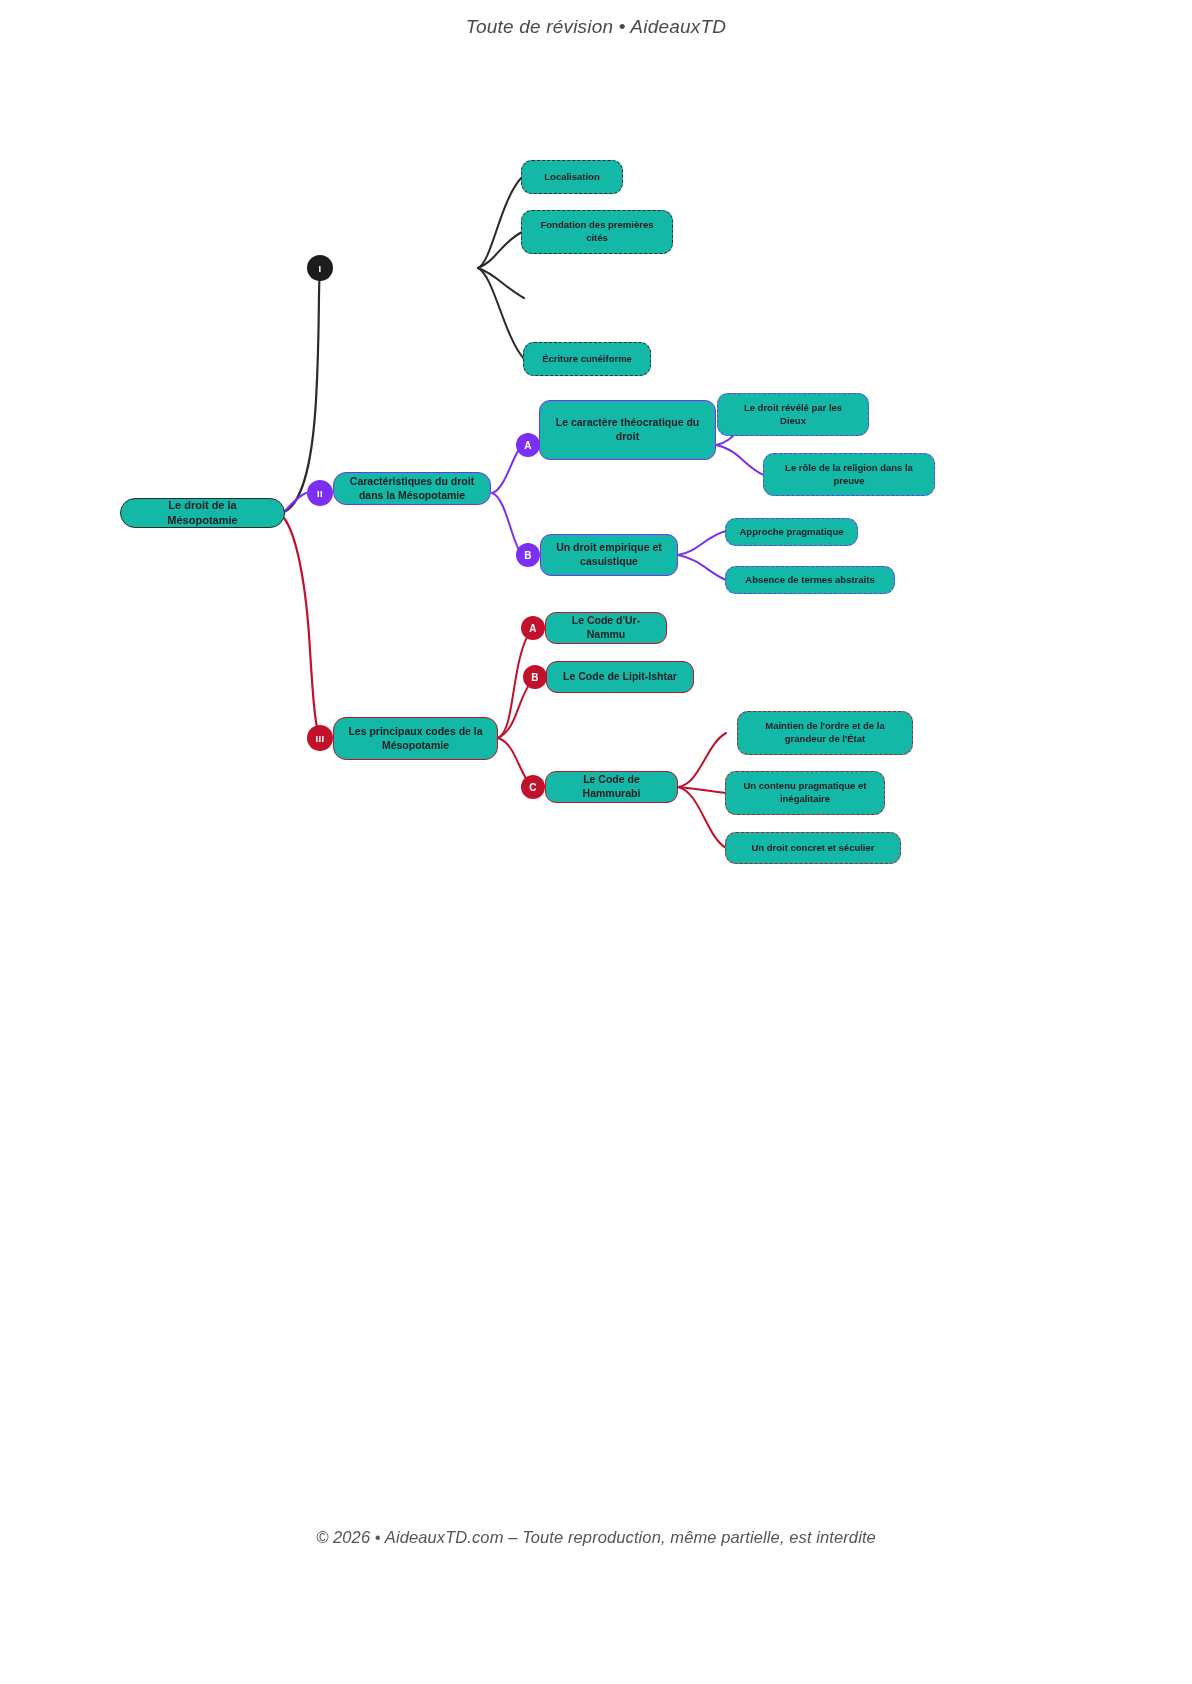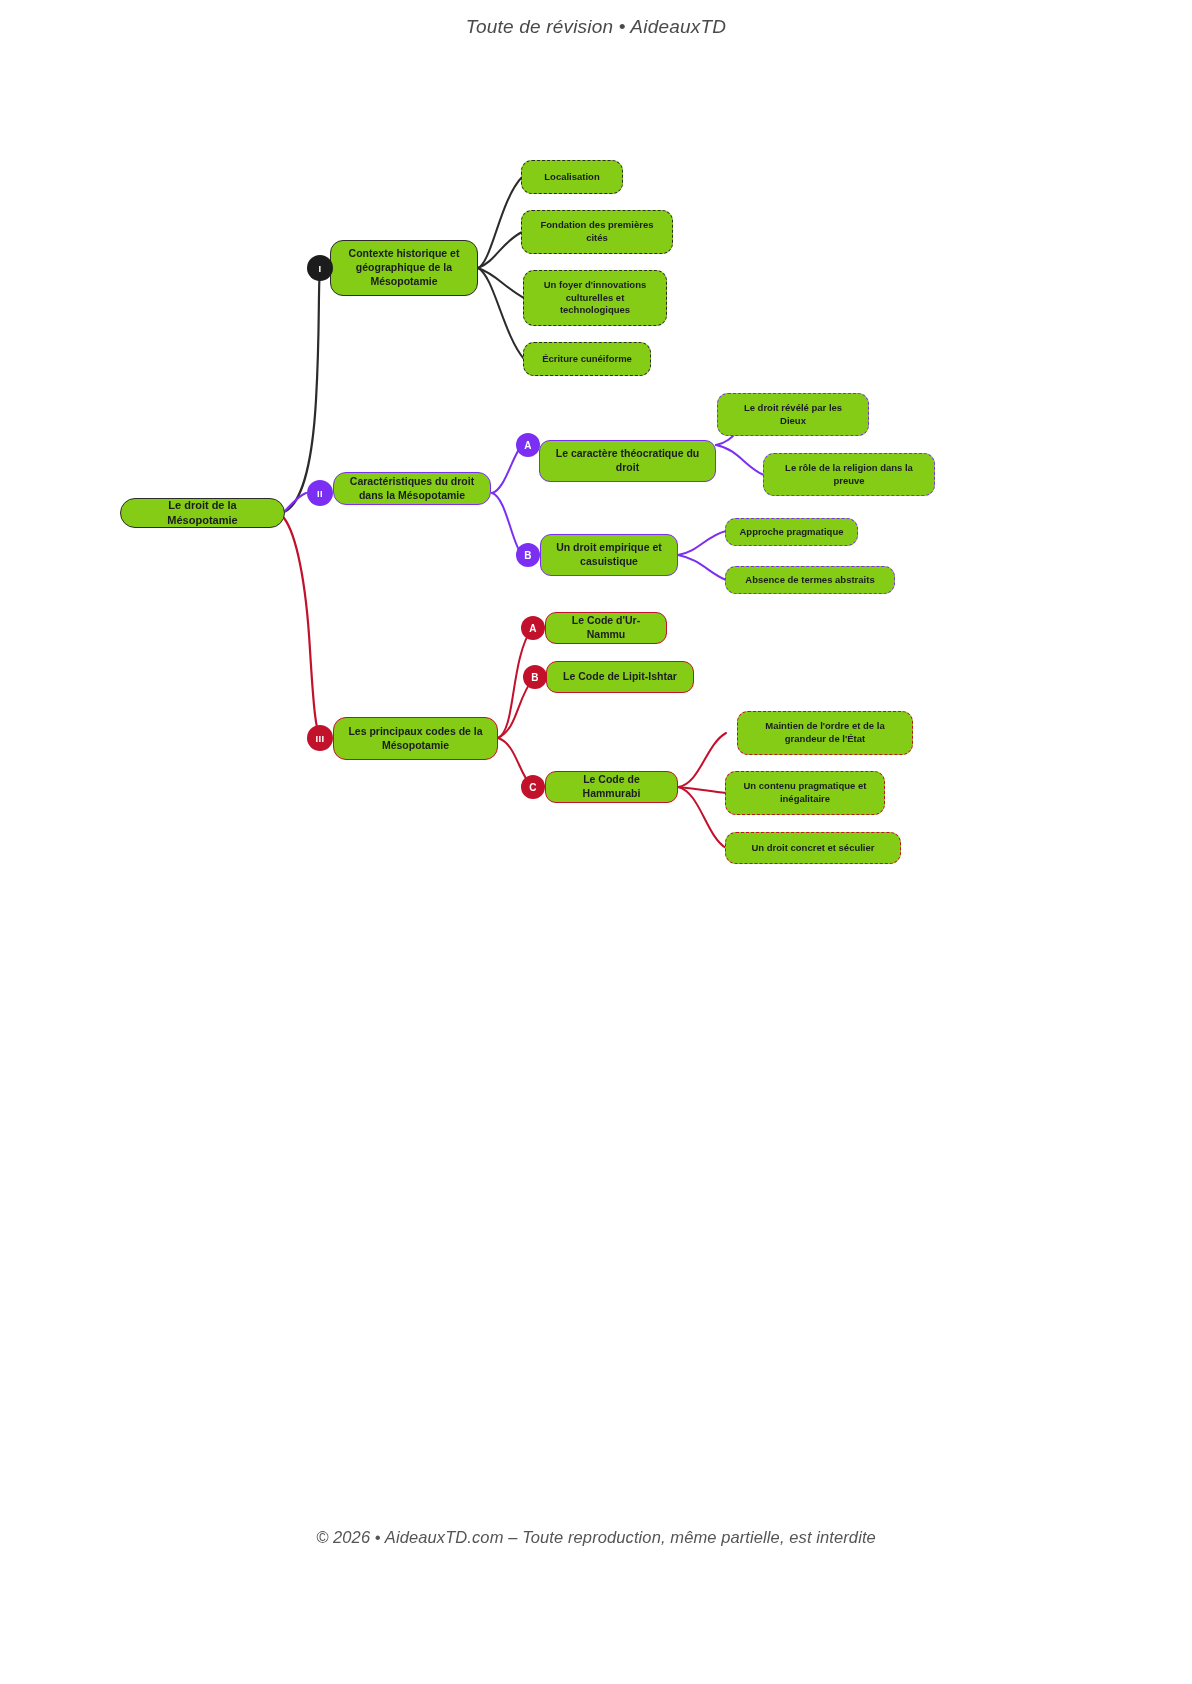--- a/index.html
+++ b/index.html
@@ -58,21 +58,21 @@
   }
 
   
   .node {
     position: absolute;
     box-sizing: border-box;
     display: flex;
     align-items: center;
     justify-content: center;
     text-align: center;
-    background: #84cc16;
+    background: #14b8a6;
     font-weight: bold;
     color: #1c1c22;
     line-height: 1.32;
     padding: 4px 12px;
   }
   .node-root {
     border: 1.8px solid #2b2b2b;
     border-radius: 22px;
     font-size: 11px;
   }
@@ -159,32 +159,30 @@
     <path d="M 498,738 C 516,744 518,772 532,787" fill="none" stroke="#c2112b" stroke-width="2" stroke-linecap="round"></path>
 
     <path d="M 678,787 C 700,784 706,744 726,733" fill="none" stroke="#c2112b" stroke-width="2" stroke-linecap="round"></path>
     <path d="M 678,787 C 700,789 708,791 726,793" fill="none" stroke="#c2112b" stroke-width="2" stroke-linecap="round"></path>
     <path d="M 678,787 C 700,792 706,836 726,848" fill="none" stroke="#c2112b" stroke-width="2" stroke-linecap="round"></path>
   </svg>
 
   <div class="node node-root c-black" style="left:120px; top:498px; width:165px; height:30px;">Le droit de la Mésopotamie</div>
 
   <div class="badge badge-roman b-black" style="left:307px; top:255px;">I</div>
-  <div class="node node-main c-black" style="left:330px; top:240px; width:148px; height:56px;">Contexte historique et géographique de la Mésopotamie</div>
 
   <div class="node node-leaf c-black" style="left:521px; top:160px; width:102px; height:34px;">Localisation</div>
   <div class="node node-leaf c-black" style="left:521px; top:210px; width:152px; height:44px;">Fondation des premières cités</div>
-  <div class="node node-leaf c-black" style="left:523px; top:270px; width:144px; height:56px;">Un foyer d'innovations culturelles et technologiques</div>
   <div class="node node-leaf c-black" style="left:523px; top:342px; width:128px; height:34px;">Écriture cunéiforme</div>
 
   <div class="badge badge-roman b-purple" style="left:307px; top:480px;">II</div>
   <div class="node node-main c-purple" style="left:333px; top:472px; width:158px; height:33px;">Caractéristiques du droit dans la Mésopotamie</div>
 
   <div class="badge badge-letter b-purple" style="left:516px; top:433px;">A</div>
-  <div class="node node-sub c-purple" style="left:539px; top:440px; width:177px; height:42px;">Le caractère théocratique du droit</div>
+  <div class="node node-sub c-purple" style="left:539px; top:400px; width:177px; height:60px;">Le caractère théocratique du droit</div>
 
   <div class="node node-leaf c-purple" style="left:717px; top:393px; width:152px; height:43px;">Le droit révélé par les Dieux</div>
   <div class="node node-leaf c-purple" style="left:763px; top:453px; width:172px; height:43px;">Le rôle de la religion dans la preuve</div>
 
   <div class="badge badge-letter b-purple" style="left:516px; top:543px;">B</div>
   <div class="node node-sub c-purple" style="left:540px; top:534px; width:138px; height:42px;">Un droit empirique et casuistique</div>
 
   <div class="node node-leaf c-purple" style="left:725px; top:518px; width:133px; height:28px;">Approche pragmatique</div>
   <div class="node node-leaf c-purple" style="left:725px; top:566px; width:170px; height:28px;">Absence de termes abstraits</div>
 

